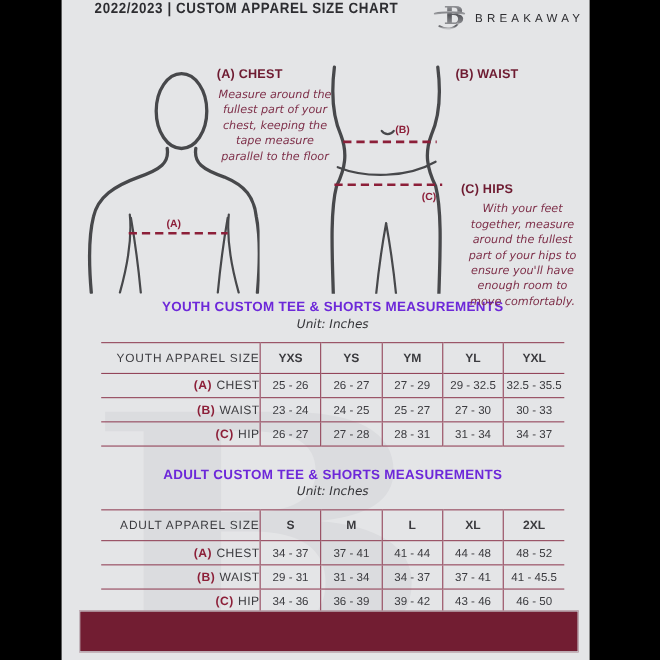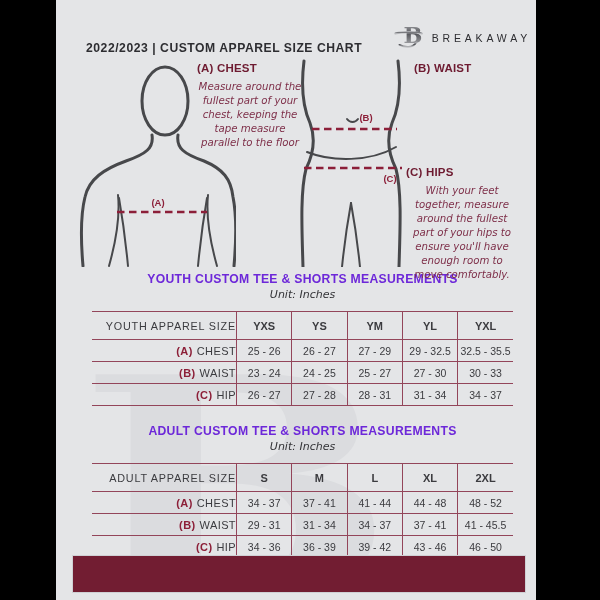--- a/index.html
+++ b/index.html
@@ -12,41 +12,41 @@
   .letterbox{position:absolute;top:0;width:56px;height:600px;background:#000;}
   .letterbox.left{left:0;}
   .letterbox.right{left:536px;width:64px;}
   .page{
     position:absolute;left:56px;top:0;width:480px;height:600px;
     background:#e4e5e7;overflow:hidden;
   }
   
   .header{
     position:absolute;left:0;top:0;width:480px;height:55px;
-    display:flex;align-items:flex-end;justify-content:space-between;
+    display:flex;align-items:flex-start;justify-content:space-between;
     padding:0 24px 0 30px;box-sizing:border-box;z-index:2;
   }
   .header-title{
     font-family:"Liberation Sans", sans-serif;font-weight:bold;
     font-size:13.5px;letter-spacing:0.6px;color:#2d2d31;
     transform:scaleX(0.9);transform-origin:left center;white-space:nowrap;
   }
   .brand{display:flex;align-items:center;gap:7px;}
   .brand-name{
     font-family:"Liberation Sans", sans-serif;font-weight:normal;
     font-size:10.5px;letter-spacing:3.8px;color:#2d2d31;white-space:nowrap;
   }
   
   .fig{position:absolute;z-index:1;}
   .fig-left{left:20px;top:55px;}
   .fig-right{left:236px;top:57px;}
   .mg{position:absolute;z-index:2;}
   .mg-chest{left:141px;top:62px;width:106px;}
   .mg-waist{left:358px;top:62px;width:112px;}
-  .mg-hips{left:350px;top:166px;width:112px;}
+  .mg-hips{left:363px;top:166px;width:112px;}
   .mg-head{
     font-family:"Liberation Sans", sans-serif;font-weight:bold;
     font-size:11.5px;color:#6e1b31;margin:0 0 6px 0;letter-spacing:0.2px;
   }
   .mg-body{
     font-size:10.2px;font-style:italic;color:#7e2f49;line-height:1.38;margin:0;text-align:center;
   }
   
   .tbl-section{position:absolute;left:36px;width:421px;z-index:1;}
   .youth-section{top:272px;}

